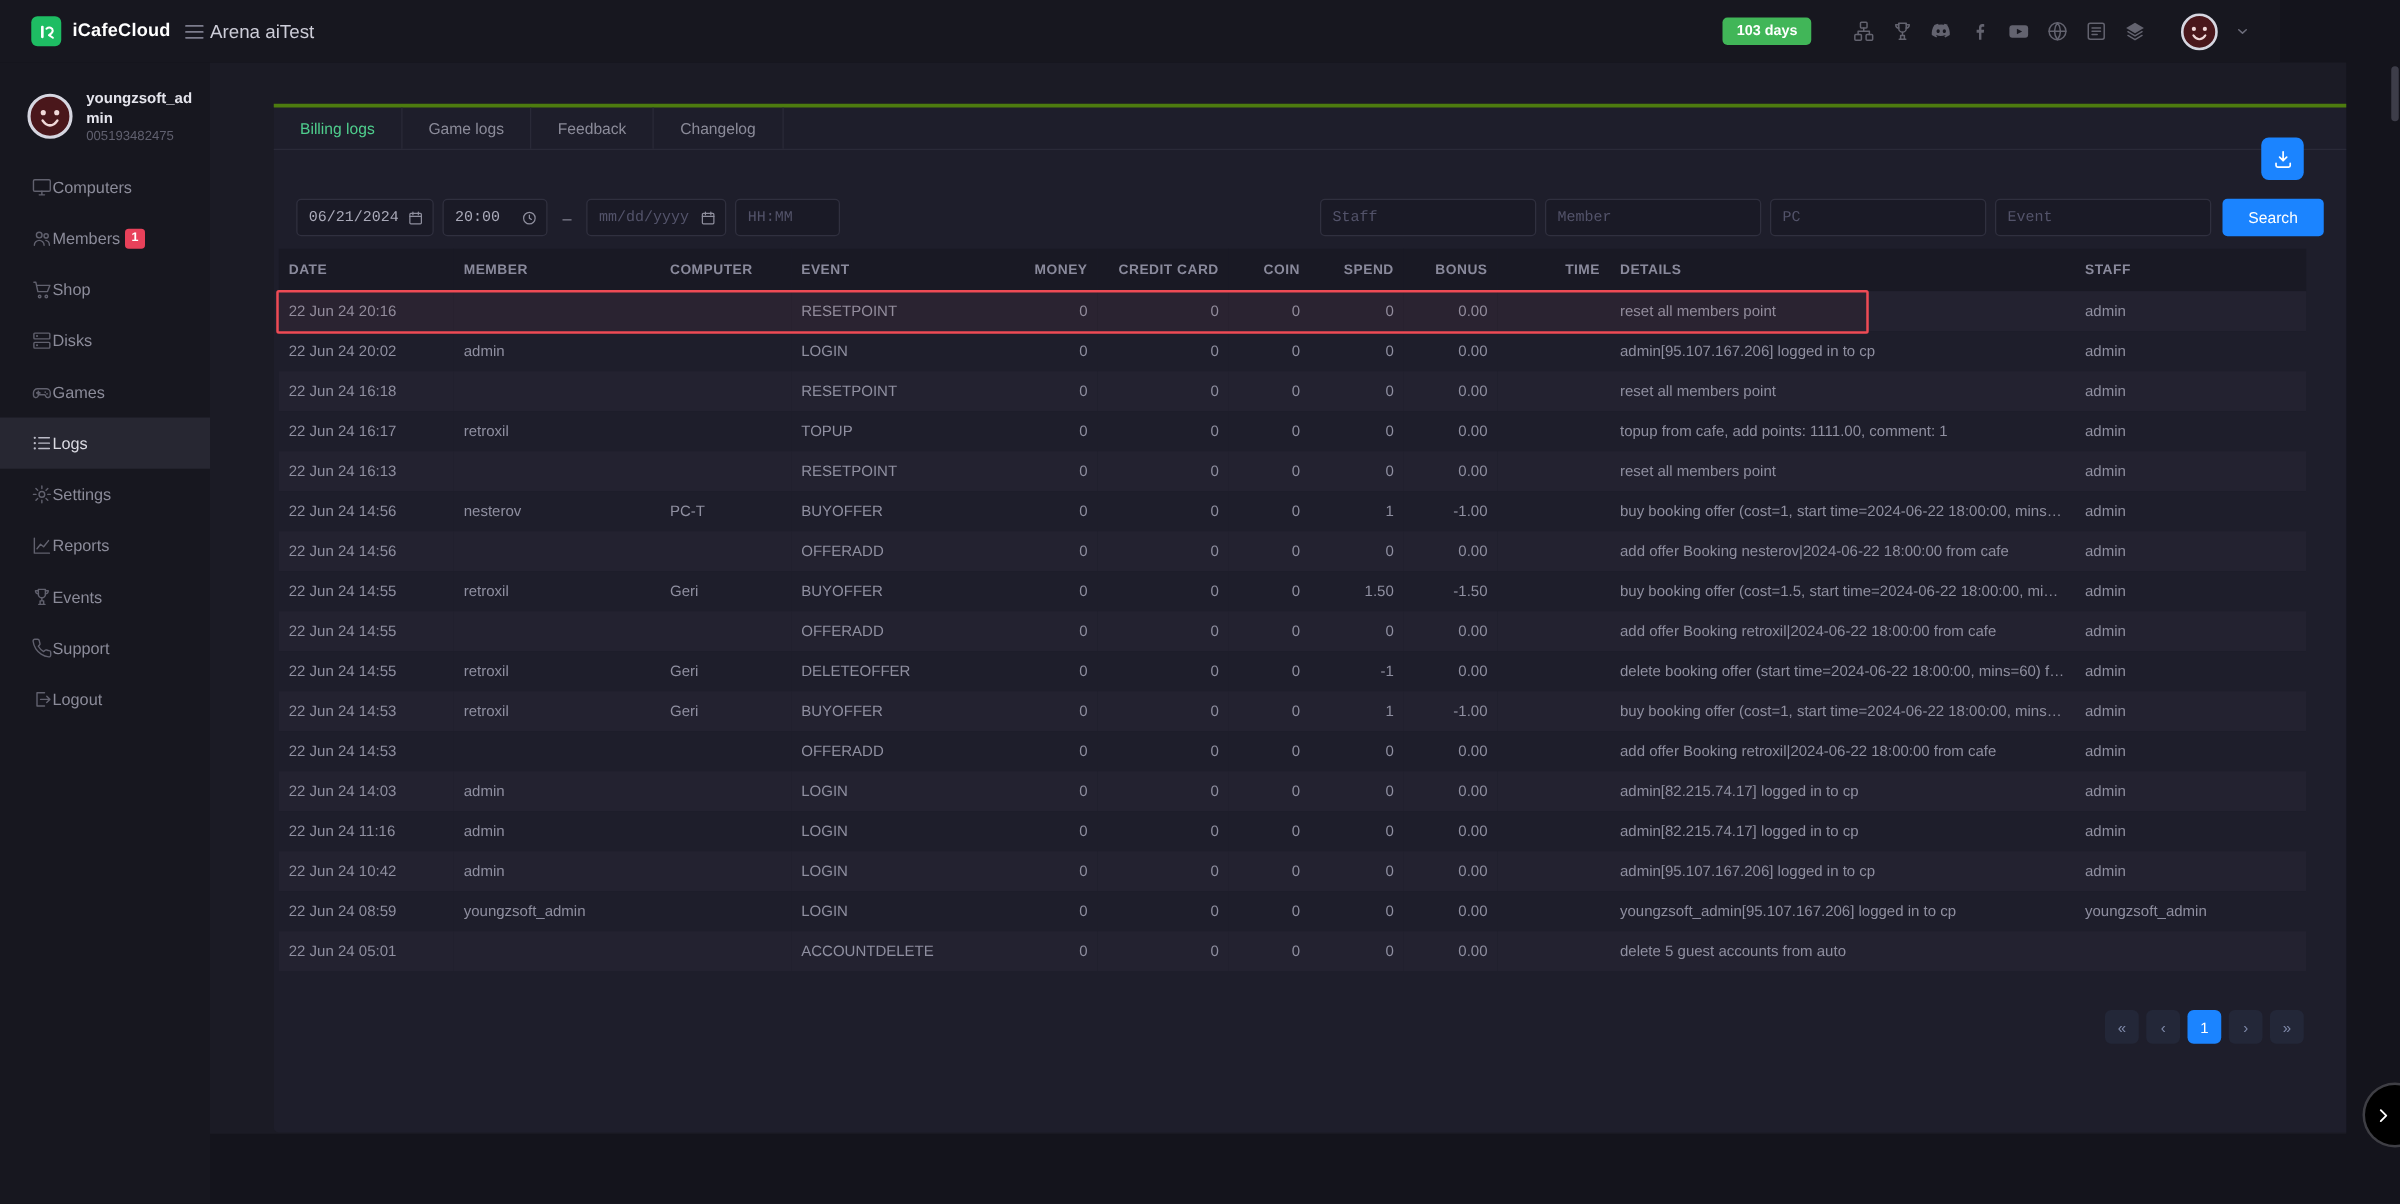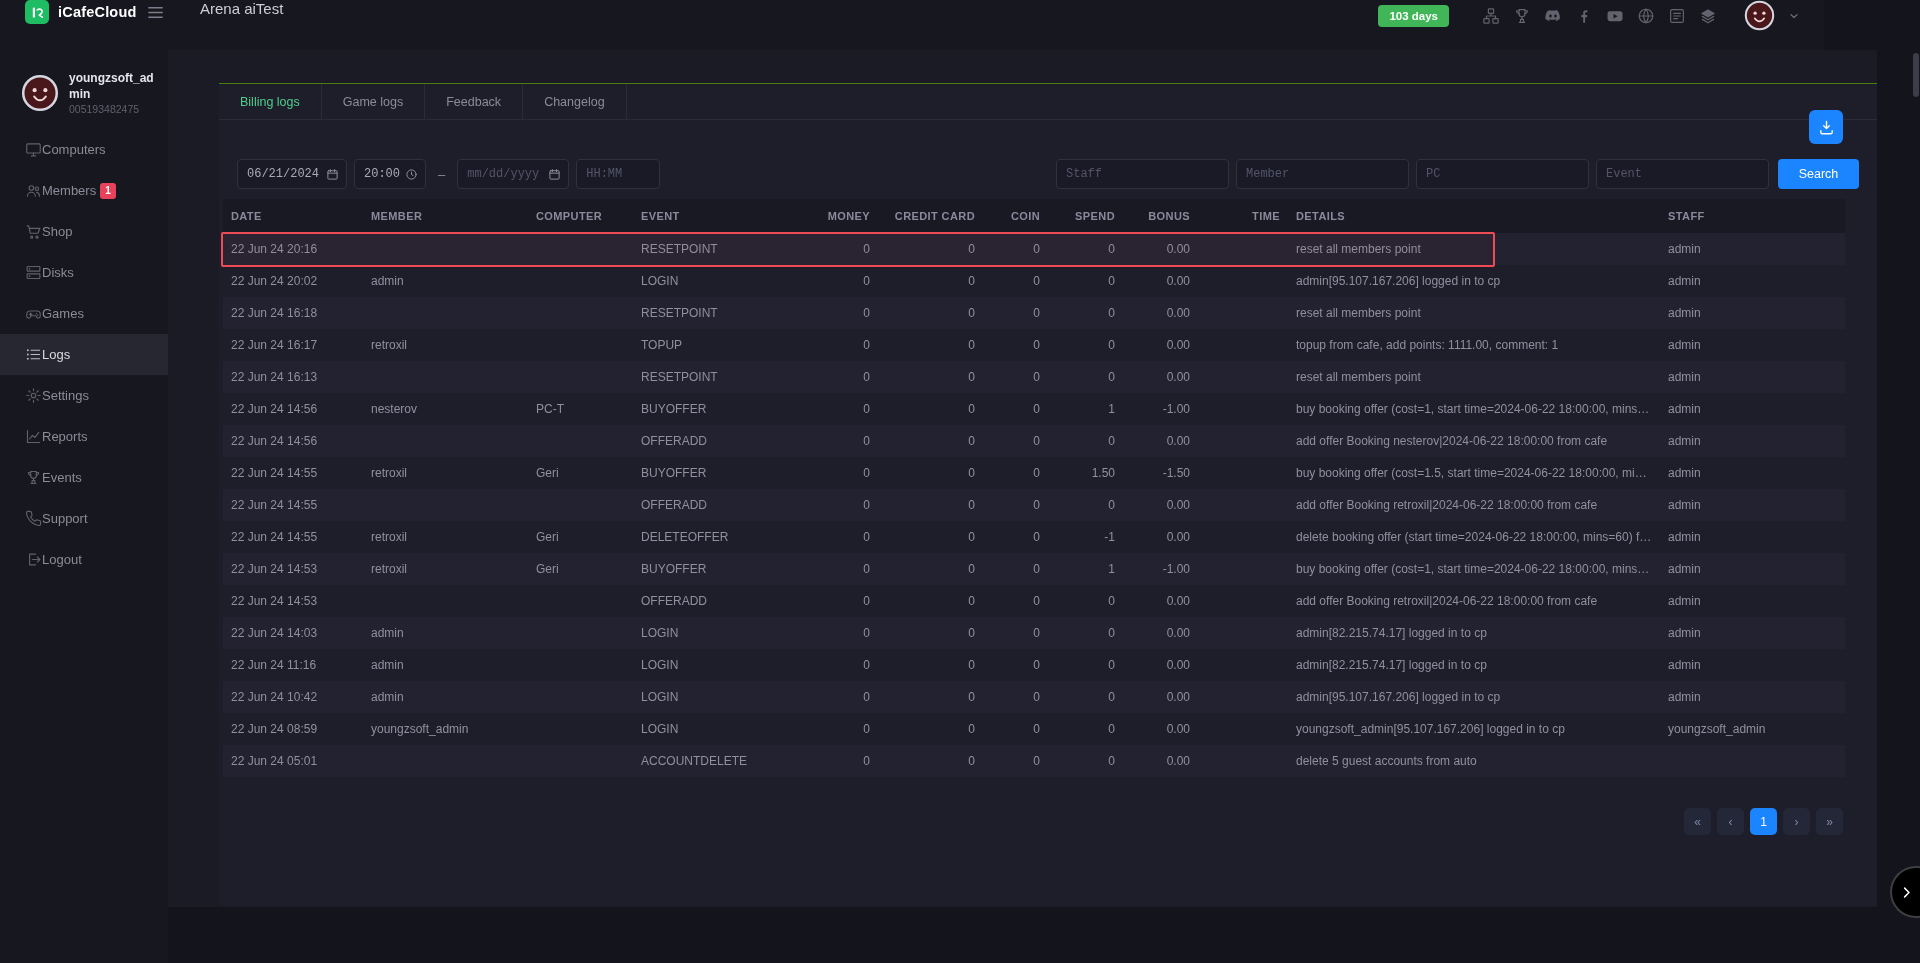--- a/index.html
+++ b/index.html
@@ -1,28 +1,28 @@
 <!DOCTYPE html>
 <html><head>
 <meta charset="utf-8">
 <style>
   *{margin:0;padding:0;box-sizing:border-box}
   html,body{width:1920px;height:963px;overflow:hidden}
   body{font-family:"Liberation Sans",sans-serif;background:#14141c;position:relative;color:#9a9aab}
   .ic{width:16px;height:16px;fill:none;stroke:currentColor;stroke-width:1.7;stroke-linecap:round;stroke-linejoin:round;display:block}
 
   
-  .topbar{position:absolute;top:0;left:0;width:1824px;height:50px;background:#17171f;display:flex;align-items:flex-start;z-index:10}
+  .topbar{position:absolute;top:0;left:0;width:1824px;height:50px;background:#17171f;display:flex;align-items:center;z-index:10}
   .brand{width:168px;display:flex;align-items:center;padding:0 14px 0 25px;gap:9px;flex-shrink:0}
   .logo{width:24px;height:24px;border-radius:5px;background:#1ebd63;display:flex;align-items:center;justify-content:center;flex-shrink:0}
   .logo .ic{width:15px;height:15px}
   .logo-text{font-size:14.5px;font-weight:700;color:#fff;letter-spacing:.2px}
   .hamburger{margin-left:auto;color:#7c7c8c;width:19px;height:19px;cursor:pointer}
   .hamburger .ic{width:19px;height:19px}
-  .topbar-title{margin-left:32px;font-size:15px;color:#cdcdd8}
+  .topbar-title{font-size:15px;color:#cdcdd8}
   .topbar-right{margin-left:auto;display:flex;align-items:center;gap:13px;padding-right:24px}
   .days-badge{background:#41b658;color:#fff;font-size:11.5px;font-weight:700;padding:5px 11px;border-radius:4px;margin-right:20px;cursor:pointer}
   .tb-icon{color:#63636f;width:18px;height:18px;cursor:pointer}
   .tb-icon .ic{width:18px;height:18px;stroke-width:1.6}
   .avatar{width:31px;height:31px;margin-left:14px;cursor:pointer}
   .avatar .ic{width:31px;height:31px}
   .caret{color:#6d6d7b;width:12px;height:12px;cursor:pointer}
   .caret .ic{width:12px;height:12px;stroke-width:2.4}
 
   
@@ -36,35 +36,35 @@
   .nav-item{display:flex;align-items:center;gap:0;height:41px;padding:0 12px 0 25px;color:#8b8b99;font-size:13px;cursor:pointer}
   .nav-ic{color:#61616e;width:17px;height:17px;flex-shrink:0}
   .nav-ic .ic{width:17px;height:17px;stroke-width:1.6}
   .nav-item.active{background:#272732;color:#dadae2}
   .nav-item.active .nav-ic{color:#bcbcc8}
   .nav-badge{margin-left:4px;background:#e8415a;color:#fff;font-size:10px;font-weight:700;padding:2px 5px;border-radius:3px;line-height:1.2}
 
   
   .main{position:absolute;top:50px;left:168px;width:1709px;height:857px;background:#1b1b25}
   .card{position:absolute;top:33px;left:51px;width:1658px;height:823px;background:#1e1e2b;border-radius:4px 0 0 4px}
-  .tabs{display:flex;height:37px;border-top:1px solid #4d7c0f;border-bottom:1px solid #2a2a38}
+  .tabs{display:flex;height:37px;border-top:3px solid #4d7c0f;border-bottom:1px solid #2a2a38}
   .tab{display:flex;align-items:center;padding:0 21px;font-size:12.5px;color:#8b8b99;border-right:1px solid #2a2a38;cursor:pointer}
   .tab.active{color:#4fcd8d}
   .btn-download{position:absolute;top:27px;right:34px;width:34px;height:34px;border:none;border-radius:6px;background:#1b84ff;color:#fff;display:flex;align-items:center;justify-content:center;cursor:pointer;z-index:3}
   .btn-download .ic{width:17px;height:17px;stroke-width:1.9}
 
   
   .filters{display:flex;align-items:center;gap:7px;margin:39px 18px 0}
   .inp{position:relative;height:30px;background:#1a1a26;border:1px solid #30303f;border-radius:4px;display:flex;align-items:center}
   .inp input{background:transparent;border:none;outline:none;color:#a9a9b8;font-size:12px;padding:0 9px;width:100%;font-family:Liberation Mono, monospace}
   .inp input::placeholder{color:#53536a}
   .inp.has-ic input{padding-right:25px}
   .inp-ic{position:absolute;right:7px;color:#8f8f9e;width:13px;height:13px;cursor:pointer}
   .inp-ic .ic{width:13px;height:13px;stroke-width:1.8}
-  .w-datef{width:110px}.w-time{width:72px}.w-dateto{width:112px}.w-timeto{width:84px}.w-filter{width:173px}
+  .w-datef{width:110px}.w-time{width:84px}.w-dateto{width:112px}.w-timeto{width:84px}.w-filter{width:173px}
   .dash{color:#8b8b99;padding:0 5px;font-size:13px}
   .spacer{flex:1}
   .btn-search{width:81px;height:30px;margin-left:2px;background:#1b84ff;color:#fff;border:none;border-radius:4px;font-size:12.5px;font-weight:400;font-family:inherit;cursor:pointer}
 
   
   .table-wrap{position:relative;margin:10px 4px 0}
   table{border-collapse:collapse;table-layout:fixed;width:1622px}
   thead th{height:34px;background:#191924;color:#8a8a9c;font-size:11px;font-weight:700;text-align:left;padding:0 8px;letter-spacing:.4px;white-space:nowrap}
   tbody td{height:32px;padding:0 8px;font-size:12px;color:#8f8fa0;white-space:nowrap;overflow:hidden;text-overflow:ellipsis}
   tbody tr:nth-child(odd){background:#232230}

